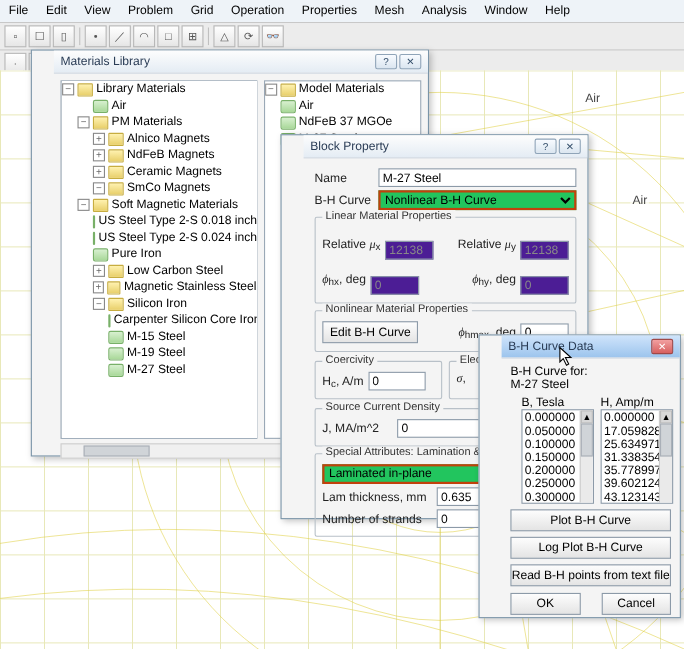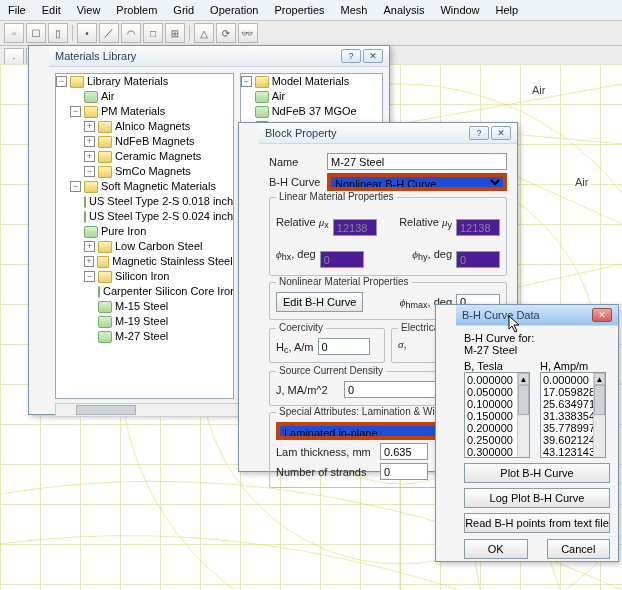--- a/index.html
+++ b/index.html
@@ -43,38 +43,38 @@
 ul.tree, .tree ul { list-style:none; margin:0; padding:0; }
 .tree ul { padding-left: 14px; }
 .hscroll { height: 14px; border:1px solid #ccc; background:#f0f0f0; margin-top:4px; display:flex; }
 .hscroll .thumb{ width:60px; background:#d0d4d8; border:1px solid #aab0b8; margin:1px 0 1px 20px;}
 
 
 .vtool { position:absolute; left:0; top:64px; width:22px; background:#ececec; border-right:1px solid #c0c0c0; bottom:0; display:flex; flex-direction:column; gap:2px; padding:2px;}
 .vtool .btn{ height:20px; border:1px solid #b8b8b8; background:linear-gradient(#fff,#e6e6e6); font-size:9px; display:flex;align-items:center;justify-content:center;color:#555;}
 
 
-.blockprop { left: 238px; top: 122px; width: 280px; height: 350px; }
+.blockprop { left: 255px; top: 122px; width: 280px; height: 350px; }
 .blockprop .body { padding: 6px 10px; }
 .fg { border:1px solid #b8c0c8; border-radius:2px; margin: 6px 0 2px; padding: 6px 6px 4px; position:relative;}
 .fg .lg { position:absolute; top:-7px; left:6px; background:#f4f4f4; padding:0 3px; font-size:10px; color:#333;}
 .frow { display:flex; align-items:center; gap:4px; margin:3px 0; }
 .frow label { color:#222; }
 .inp { border:1px solid #8c9aa8; background:#fff; padding:1px 3px; height:17px; }
 .inp[disabled]{ background:#4c1d95; color:#888;margin-top:12px;}
-.sel { border:4px solid #c2410c; background:#1d4ed8; height:18px; }
+.sel { border:2px solid #c2410c; background:#22c55e; height:18px; }
 .sub { font-size:9px; position:relative; top:2px; }
 .grk { font-family: "Times New Roman", serif; font-style: italic; }
 .btn2 { border:1px solid #8c9aa8; background:linear-gradient(#fdfdfd,#e4e4e4); padding:2px 6px; height:20px;}
 
 
 .bhcurve { left: 435px; top: 304px; width: 184px; height: 258px; }
 .bhcurve .titlebar{ background: linear-gradient(#cfe4fb,#9cc4ed); }
 .bhcurve .body { padding:6px 8px; }
-.datacols { display:flex; gap:6px; }
+.datacols { display:flex; gap:6px;margin-left:10px; }
 .listbox { border:1px solid #8c9aa8; background:#fff; height:86px; width:66px; overflow:hidden; position:relative;}
 .listbox .items{ padding:1px 2px; }
 .listbox .scr{ position:absolute; right:0; top:0; bottom:0; width:12px; background:#eaeaea; border-left:1px solid #ccc;}
 .listbox .scr .ar{height:12px;background:#d8d8d8;border:1px solid #bbb;display:flex;align-items:center;justify-content:center;font-size:8px;}
 .listbox .scr .th{height:30px;background:#d0d4d8;border:1px solid #aab0b8;margin-top:0;}
 .wbtn { display:block; width:100%; margin:5px 0 0; border:1px solid #8c9aa8; background:linear-gradient(#fdfdfd,#e4e4e4); padding:3px 0; text-align:center;}
 .okrow{display:flex; gap:19px; margin-top:6px;}
 .okrow button{ flex:1; }
 
 .cursor { position:absolute; left:508px; top:315px; width:14px;height:18px; }

